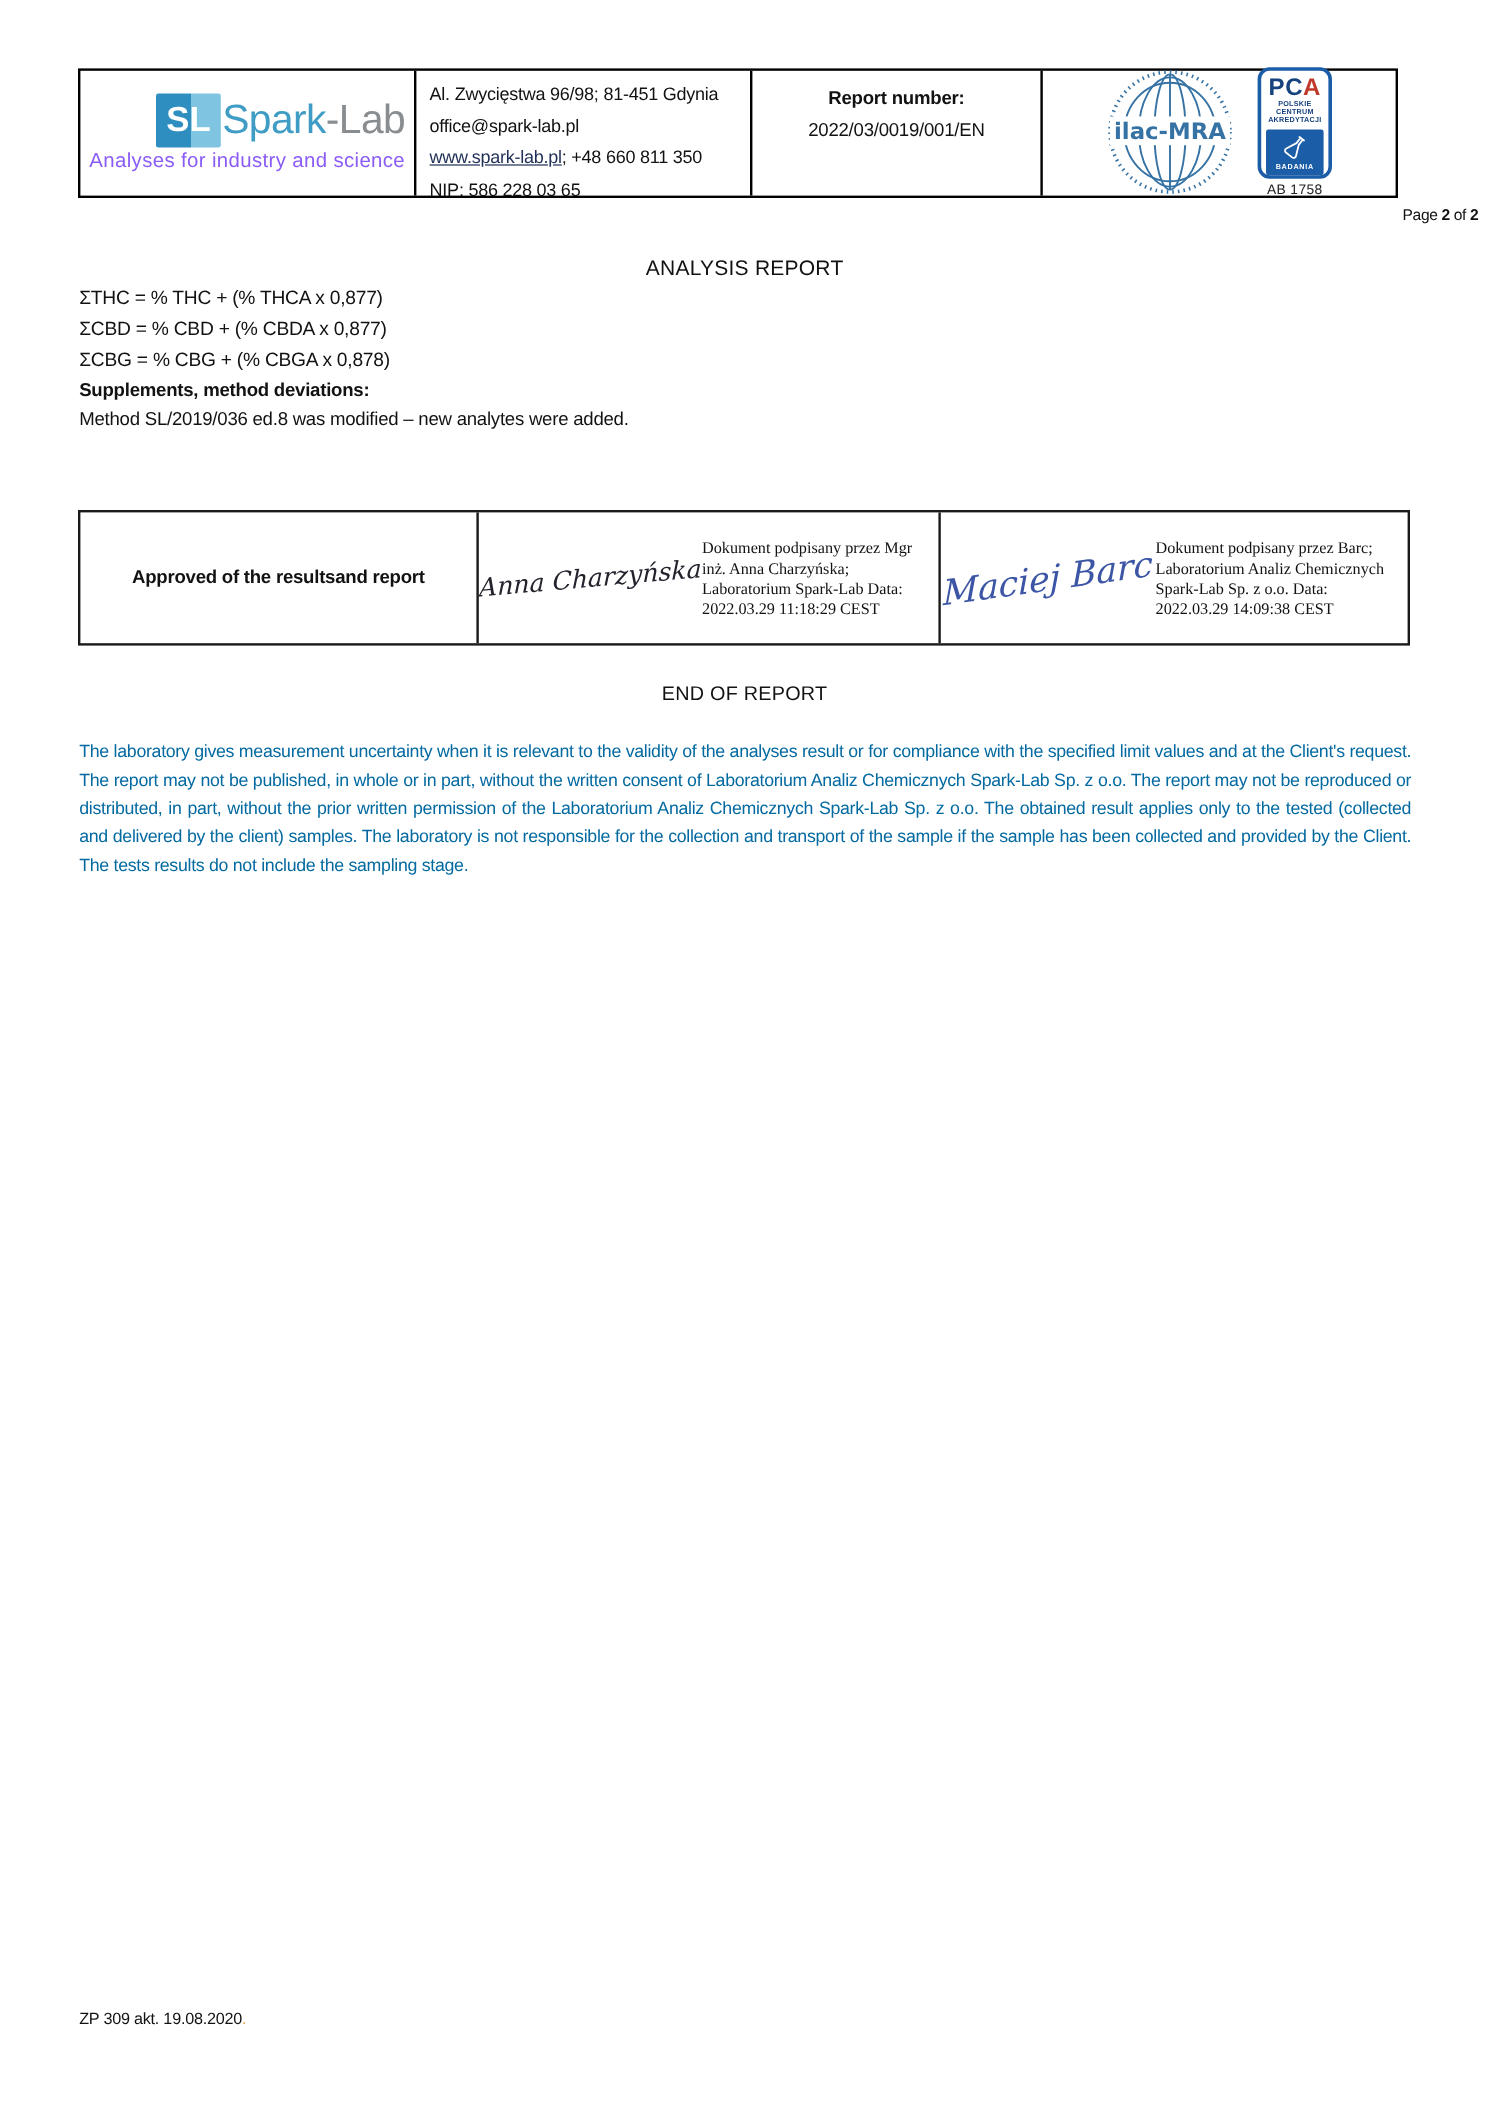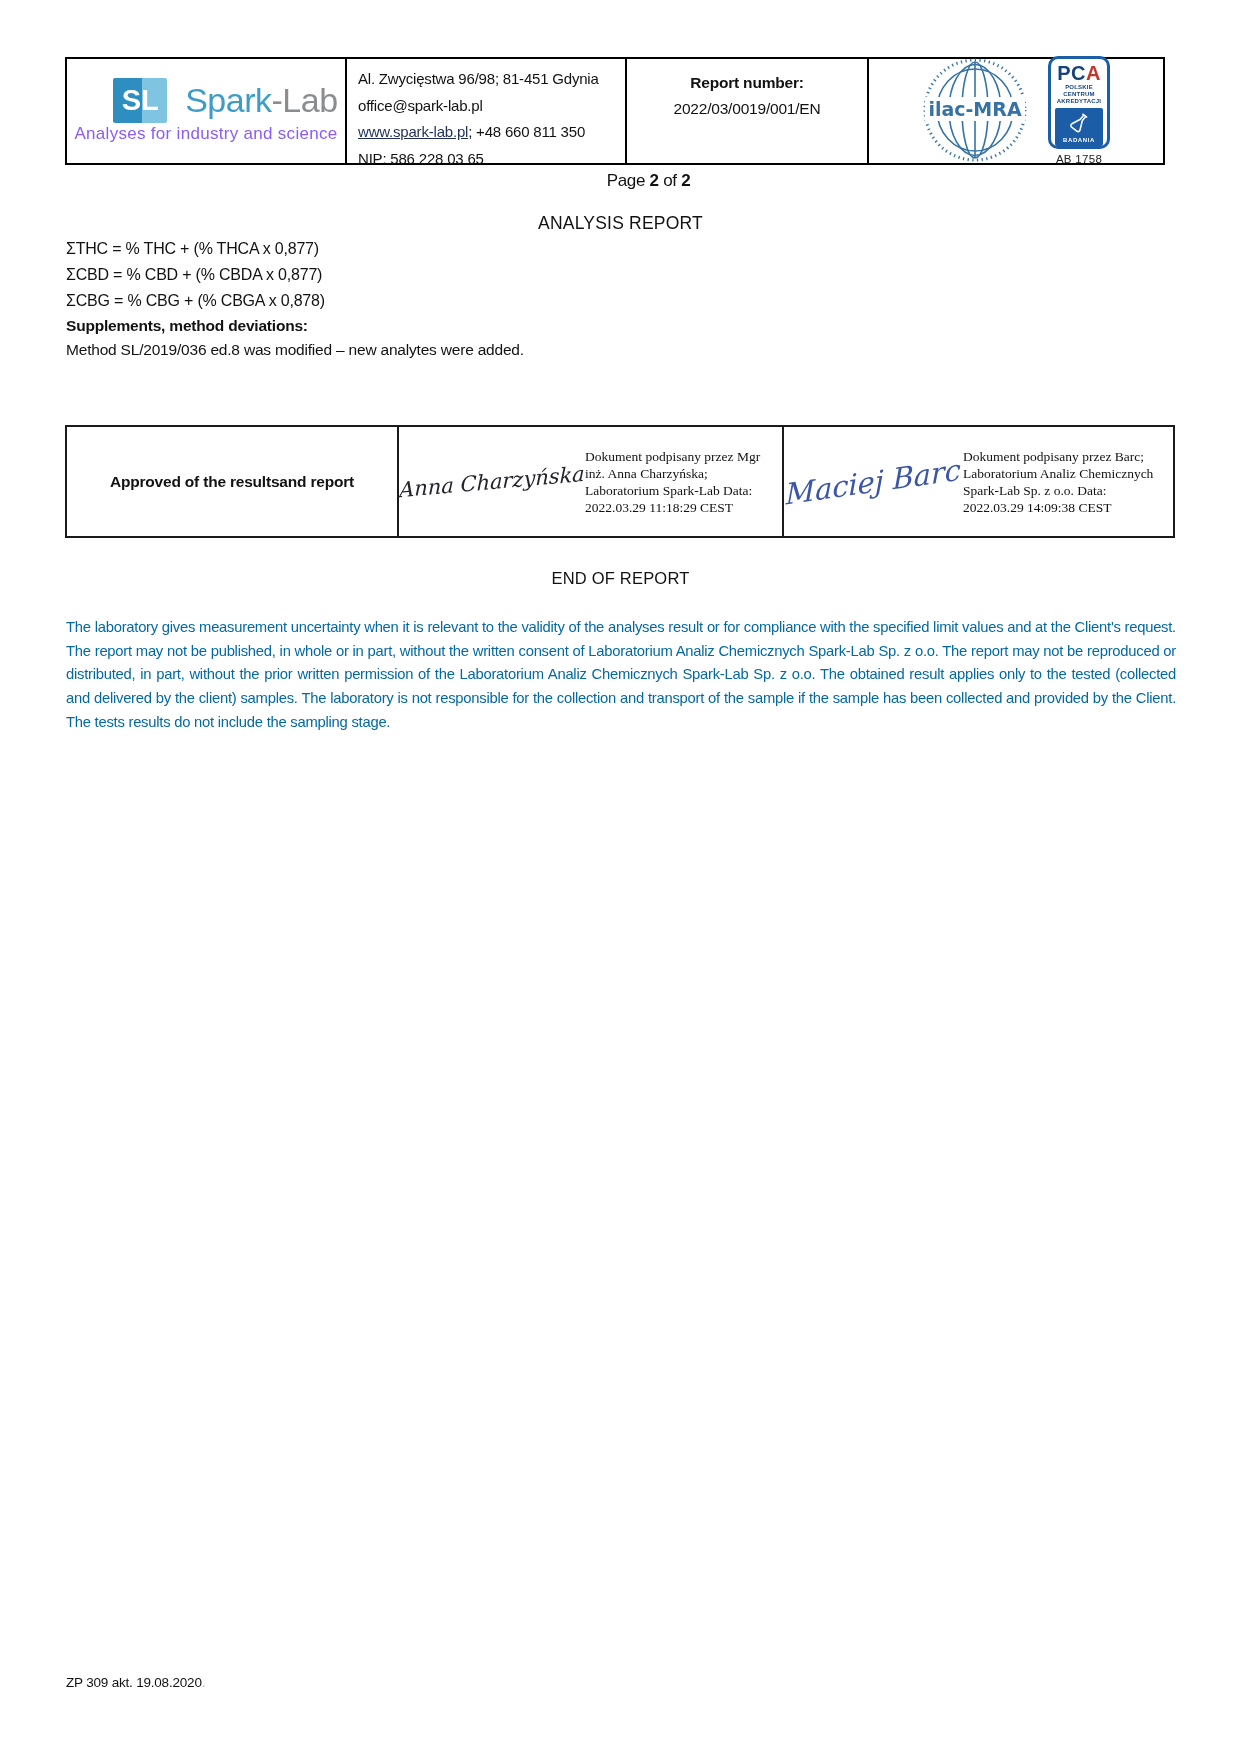--- a/index.html
+++ b/index.html
@@ -21,21 +21,21 @@
   .hcell-contact { width:280px; padding:7px 0 0 11px; font-size:15px; letter-spacing:-0.2px; }
   .contact-line { line-height:26.5px; white-space:nowrap; }
   .link { text-decoration:underline; color:#1f2f56; }
   .hcell-report { width:242px; text-align:center; padding-top:11px; font-size:15.5px; letter-spacing:-0.2px; }
   .report-label { font-weight:bold; line-height:26px; display:block; }
   .report-value { line-height:26px; display:block; }
   .hcell-logos { flex:1; display:flex; align-items:center; justify-content:center; gap:20px; padding-bottom:2px; }
 
   
   .logo-wrap { display:flex; flex-direction:column; align-items:flex-end; }
-  .logo-main { display:flex; align-items:center; gap:18px;padding-left:22px; }
+  .logo-main { display:flex; align-items:center; gap:1px;padding-left:22px; }
   .sl-box {
     width:54px; height:45px; border-radius:2px;
     background:linear-gradient(to right,#2e8ec0 0 54%,#7fc4e1 54% 100%);
     color:#fff; font-size:29px; font-weight:bold; letter-spacing:0px;
     display:flex; align-items:center; justify-content:center;
   }
   .brand { font-size:34px; letter-spacing:-0.5px; white-space:nowrap; }
   .brand-blue { color:#3f9dc5; }
   .brand-gray { color:#898d90; }
   .tagline { font-size:17px; color:#8b5cf6; margin-top:1px; letter-spacing:0.3px; }
@@ -50,21 +50,21 @@
   .pca-pc { color:#16437e; } .pca-a { color:#c0392b; }
   .pca-sub { font-size:6px; font-weight:bold; color:#16437e; text-align:center; line-height:7px; letter-spacing:0.2px; }
   .pca-box {
     margin-top:3px; width:48px; height:44px; background:#1c5da8; border-radius:2px;
     display:flex; flex-direction:column; align-items:center; justify-content:center; gap:1px;
   }
   .pca-badania { color:#fff; font-size:6px; font-weight:bold; letter-spacing:0.6px; }
   .pca-ab { font-size:11.5px; color:#222; margin-top:4px; letter-spacing:0.3px; }
 
   
-  .page-info { position:absolute; top:171px; left:65px; width:1167px; text-align:center; font-size:17px; letter-spacing:-0.3px; }
+  .page-info { position:absolute; top:171px; left:65px; width:1167px; text-align:right; font-size:13px; letter-spacing:-0.3px; }
   .b { font-weight:bold; }
   .doc-title { position:absolute; top:213px; left:0; width:1241px; text-align:center; font-size:17.5px; letter-spacing:0.2px; }
 
   
   .formulas { position:absolute; left:66px; top:236px; font-size:16px; line-height:26px; letter-spacing:-0.2px; }
   .supplements { position:absolute; left:66px; top:314px; font-size:15.5px; line-height:24px; letter-spacing:-0.2px; }
   .supp-heading { font-weight:bold; display:block; }
 
   
   .approval-table {

